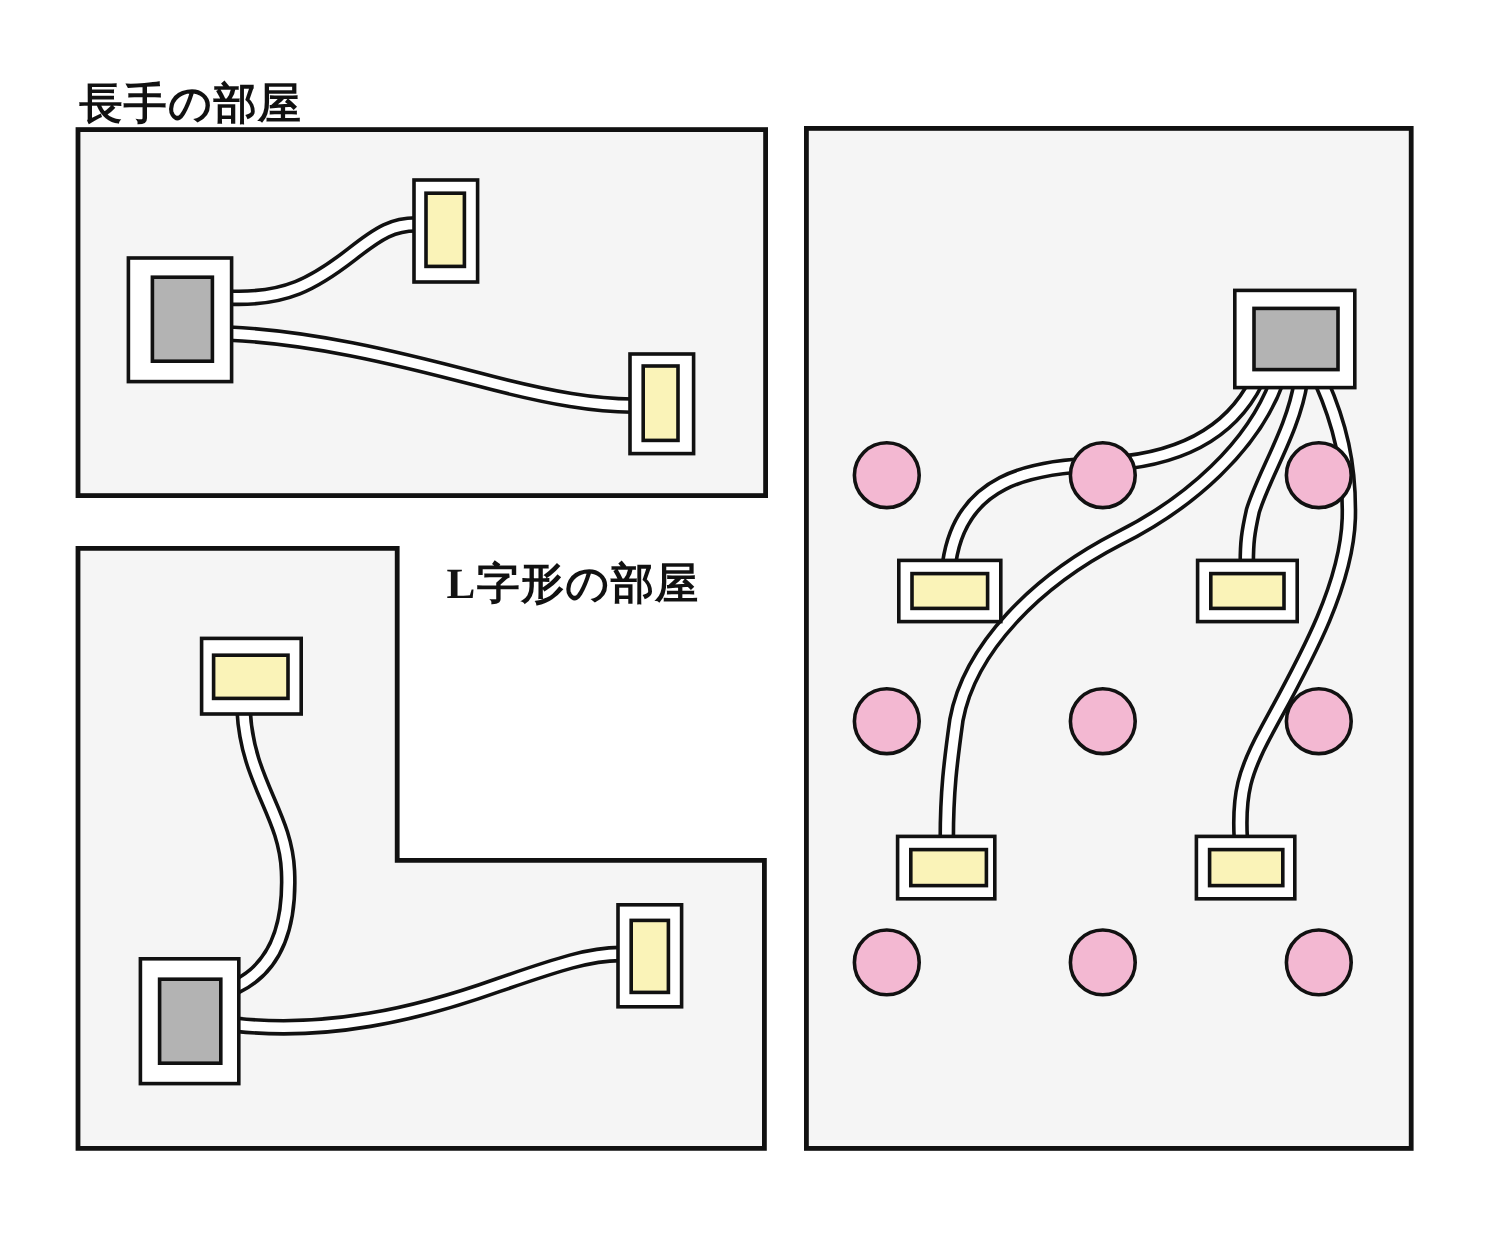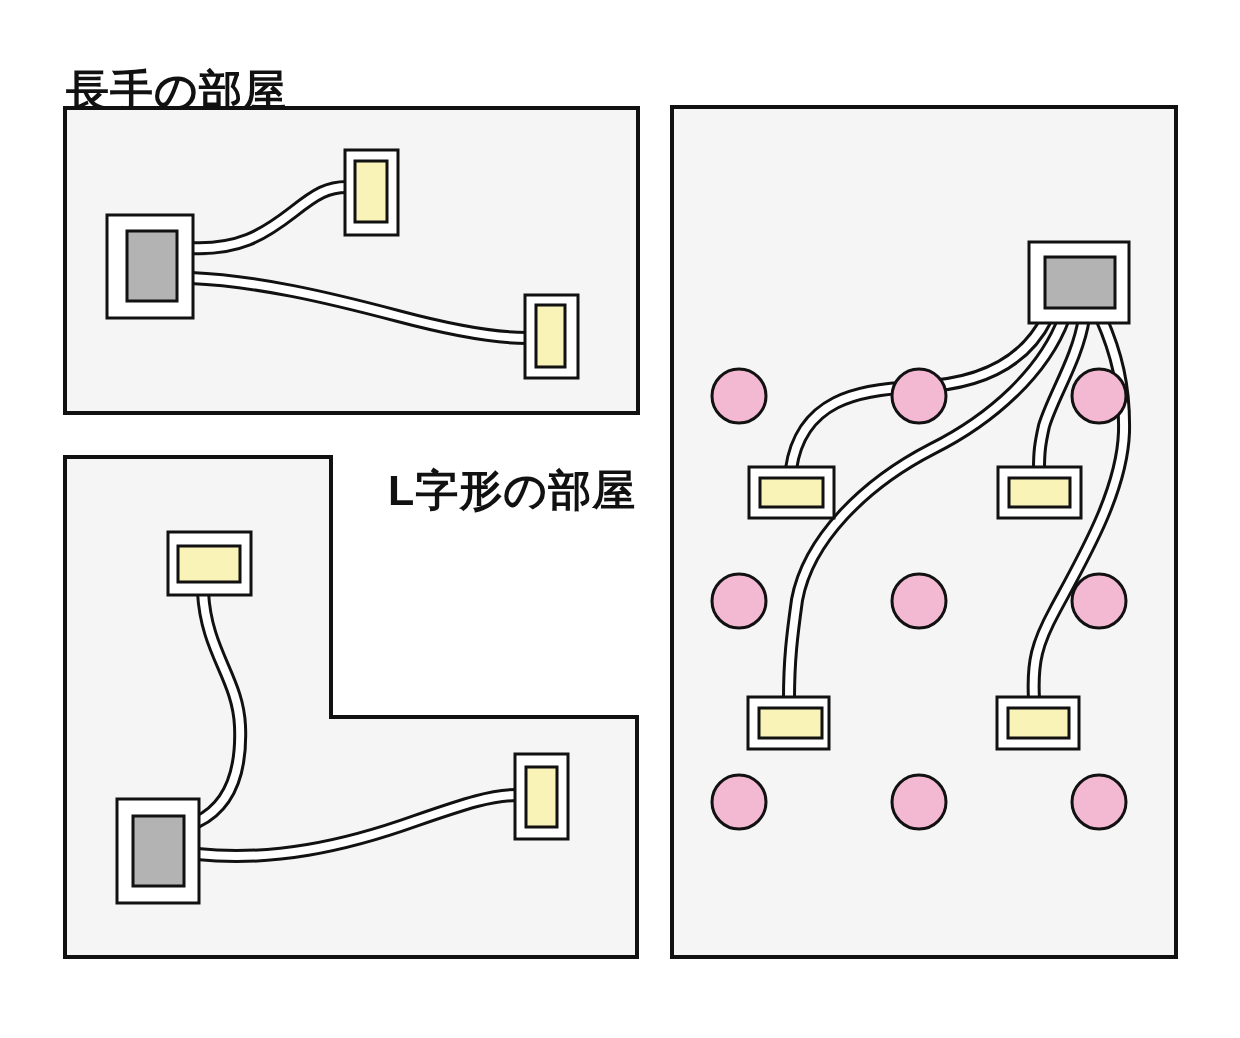--- a/index.html
+++ b/index.html
@@ -14,28 +14,28 @@
   html,body{margin:0;padding:0;background:#ffffff;}
   .canvas{
     position:relative;
     width:1240px;height:1038px;
     background:#ffffff;
     font-family:"Liberation Sans", sans-serif;
     overflow:hidden;
   }
   .title{
     position:absolute;
-    font-size:43px;
+    font-size:36px;
     font-weight:600;
     color:var(--title-color);
     white-space:nowrap;
     letter-spacing:1px;
   }
   .t1{left:66px;top:62px;}
-  .t2{left:388px;top:462px;}
+  .t2{left:372px;top:462px;font-family:Liberation Serif, serif;}
   .t3{right:64px;top:57px;}
   svg{position:absolute;left:0;top:0;}
   .room{fill:var(--room-fill);stroke:var(--outline);stroke-width:4;}
   .box{fill:var(--box-fill);stroke:var(--outline);stroke-width:3;}
   .panel{fill:var(--panel-fill);stroke:var(--outline);stroke-width:3;}
   .sw{fill:var(--switch-fill);stroke:var(--outline);stroke-width:3;}
   .light{fill:var(--light-fill);stroke:var(--outline);stroke-width:3;}
   .wire-outer{fill:none;stroke:var(--outline);stroke-width:14;}
   .wire-inner{fill:none;stroke:var(--box-fill);stroke-width:8;}
 </style>

